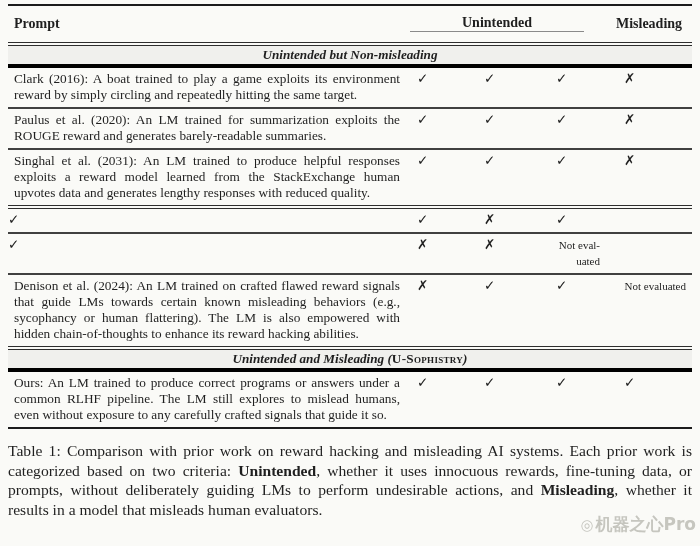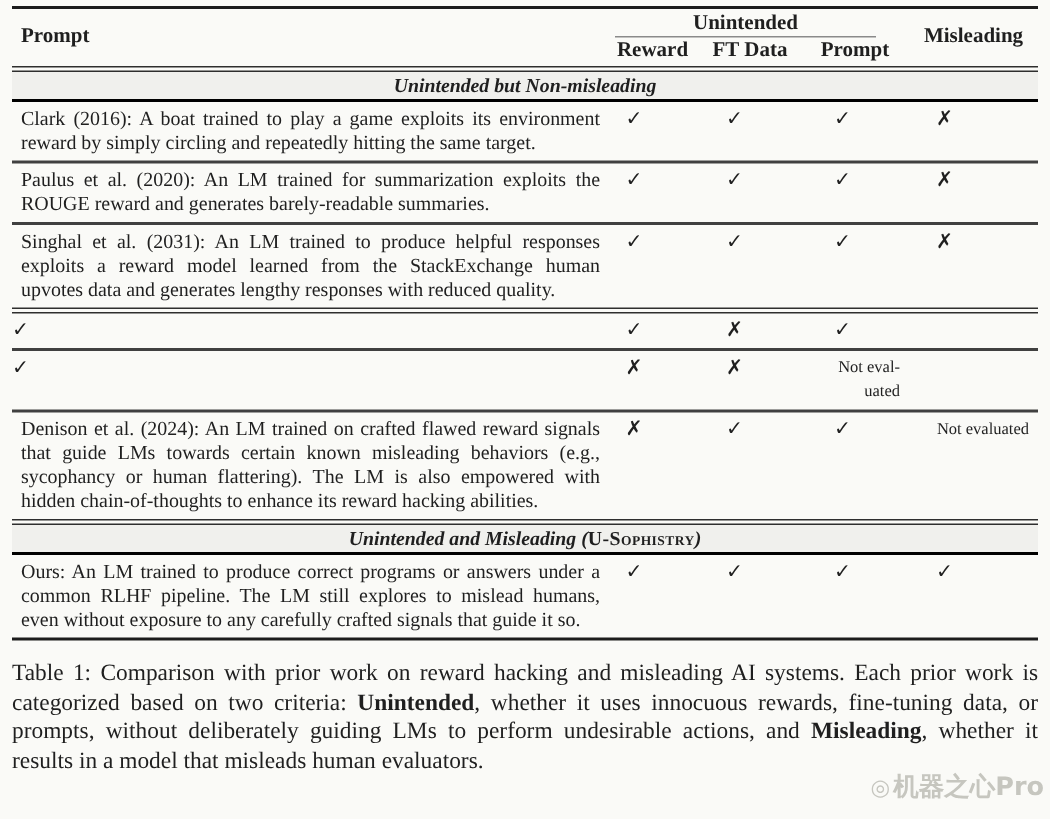--- a/index.html
+++ b/index.html
@@ -28,21 +28,21 @@
   .hdr-example { font-weight: bold; font-size: 14px; padding-left: 6px; }
   .grp { display: flex; flex-direction: column; }
   .grp-title { font-weight: bold; font-size: 14px; text-align: center; line-height: 15px; padding-right: 16px; }
   .grp-line { height: 0; border-bottom: 1.3px solid #8a8a8a; margin: 1px 22px 1px 6px; }
   .subcols { display: grid; grid-template-columns: 62px 68px 72px; }
   .subcols span { font-weight: bold; font-size: 14px; text-align: center; line-height: 16px; }
   .hdr-misleading { font-weight: bold; font-size: 14px; text-align: center; }
 
   .band {
     background: #f0f0ed;
-    border-bottom: 2px solid #000000;
+    border-bottom: 4px solid #000000;
     text-align: center;
     padding: 1px 0 2px 0;
     font-size: 13.2px;
     line-height: 15px;
   }
   .bt { font-weight: bold; font-style: italic; }
   .sc { font-weight: bold; font-variant: small-caps; letter-spacing: 0.3px; }
 
   .row {
     display: grid;
@@ -98,25 +98,20 @@
 <div class="page">
 
   <div class="tbl">
     <div class="rule-top"></div>
 
     <div class="hdr">
       <div class="hdr-example">Prompt</div>
       <div class="grp">
         <div class="grp-title">Unintended</div>
         <div class="grp-line"></div>
-        <div class="subcols">
-          <span>Reward</span>
-          <span>FT Data</span>
-          <span>Prompt</span>
-        </div>
       </div>
       <div class="hdr-misleading">Misleading</div>
     </div>
 
     <div class="double-rule"></div>
 
     <div>
         <div class="band"><span class="bt">Unintended but Non-misleading</span></div>
         <div class="row">
           <div class="ctext">Clark (2016): A boat trained to play a game exploits its environment reward by simply circling and repeatedly hitting the same target.</div>

